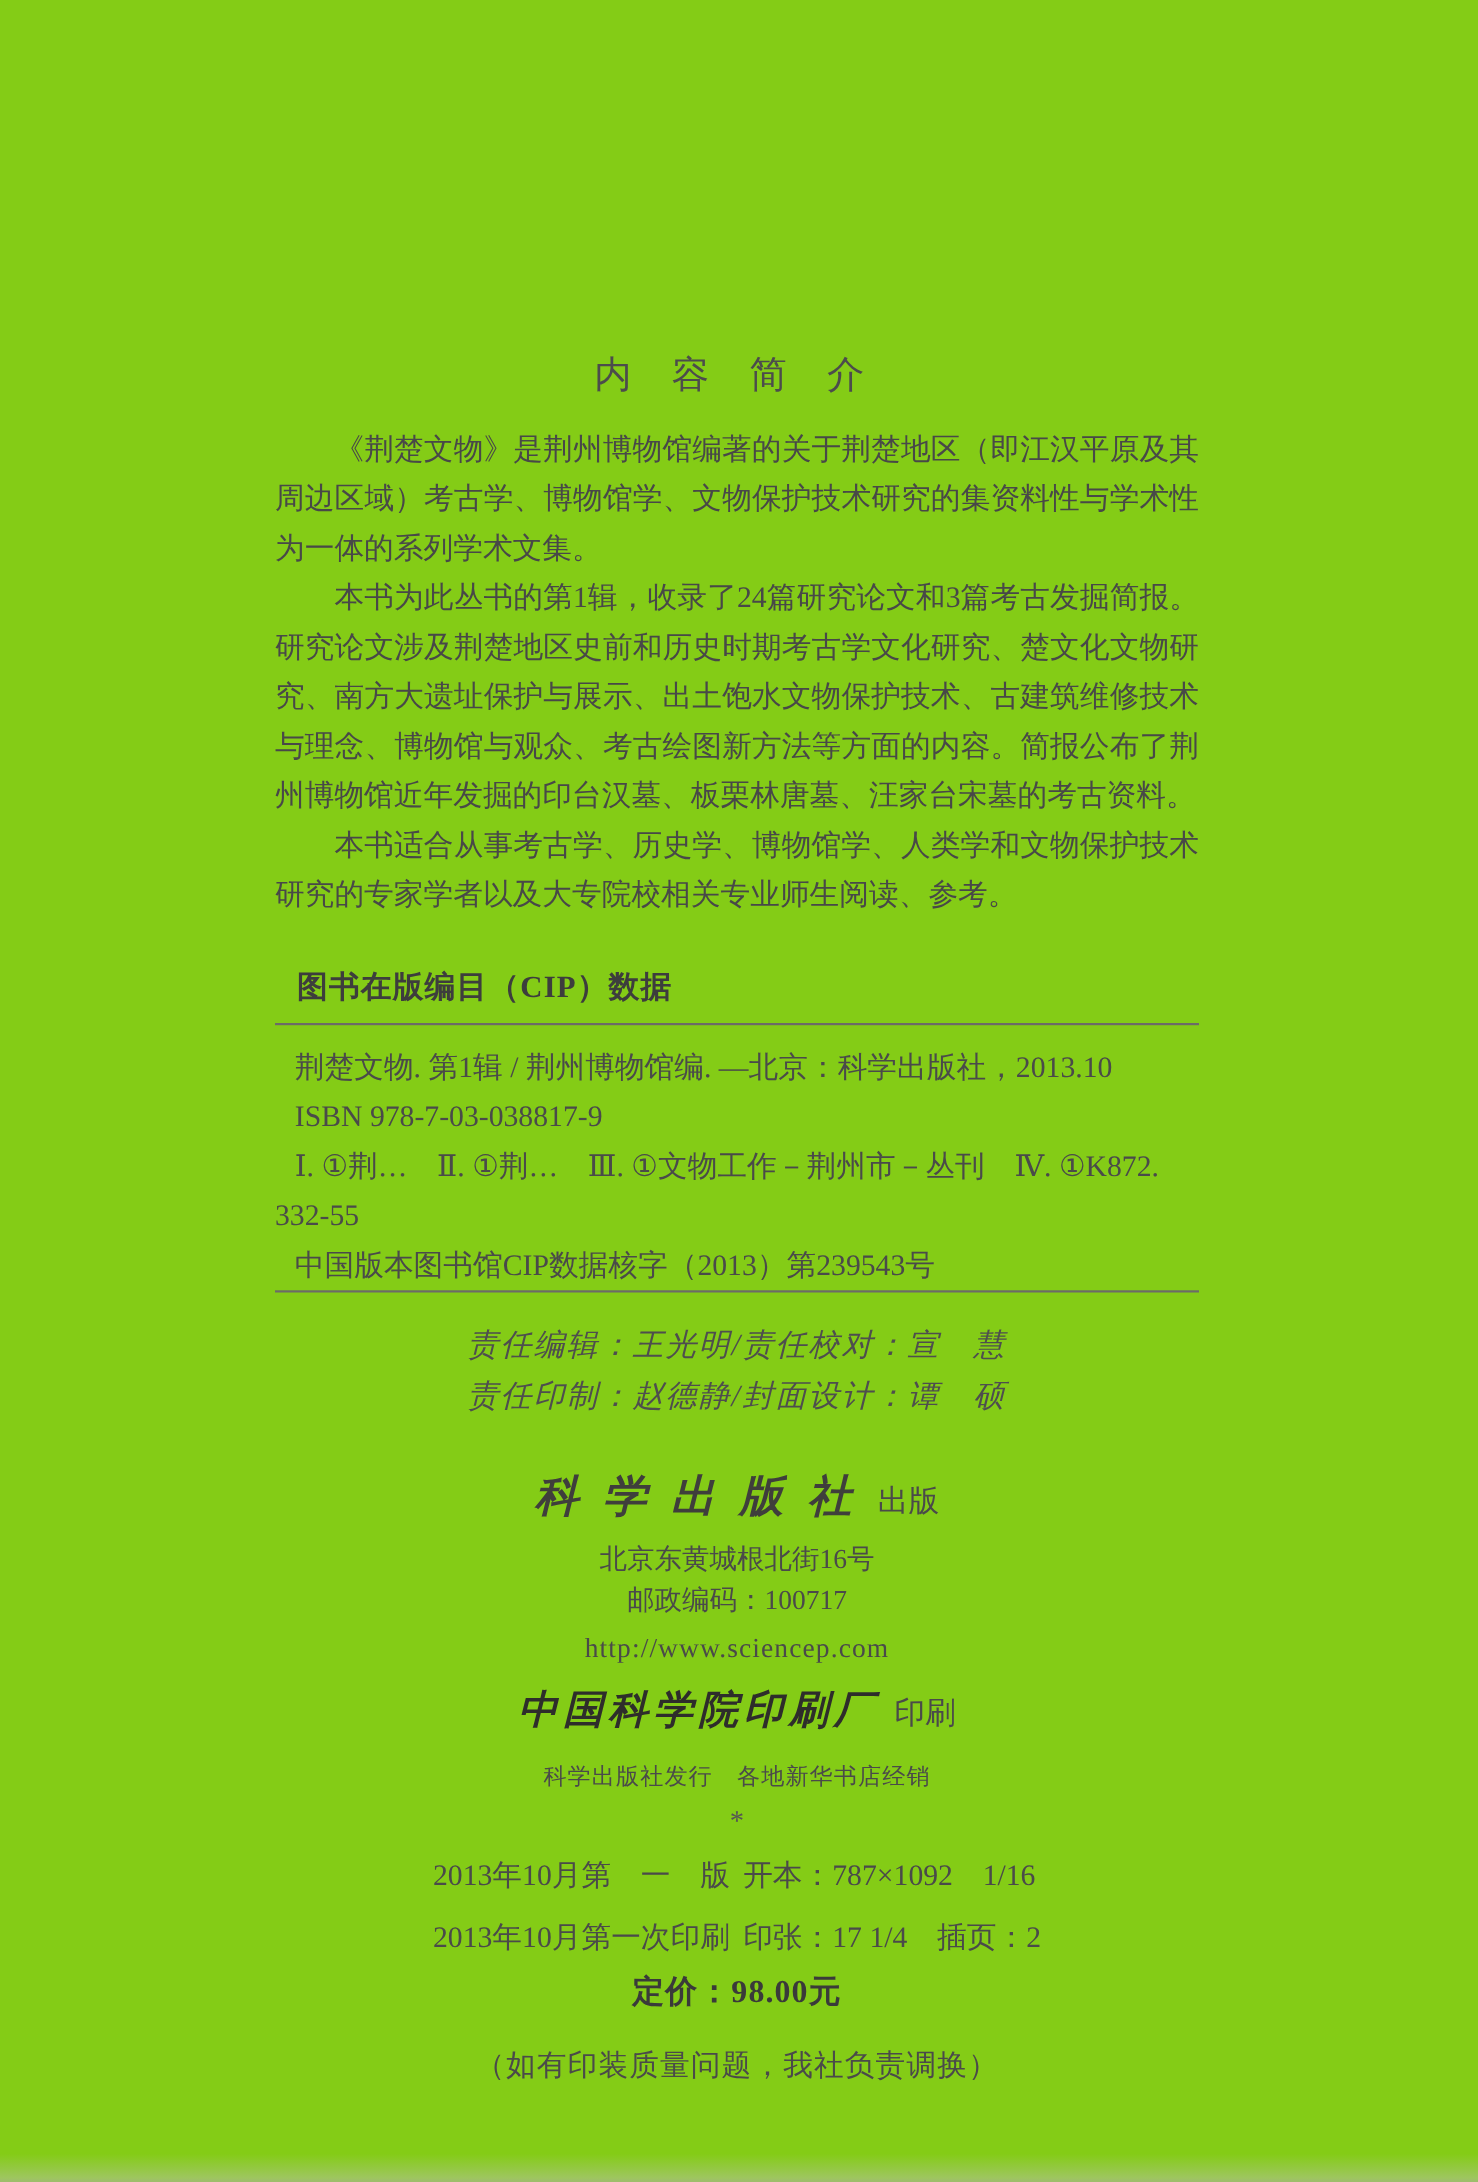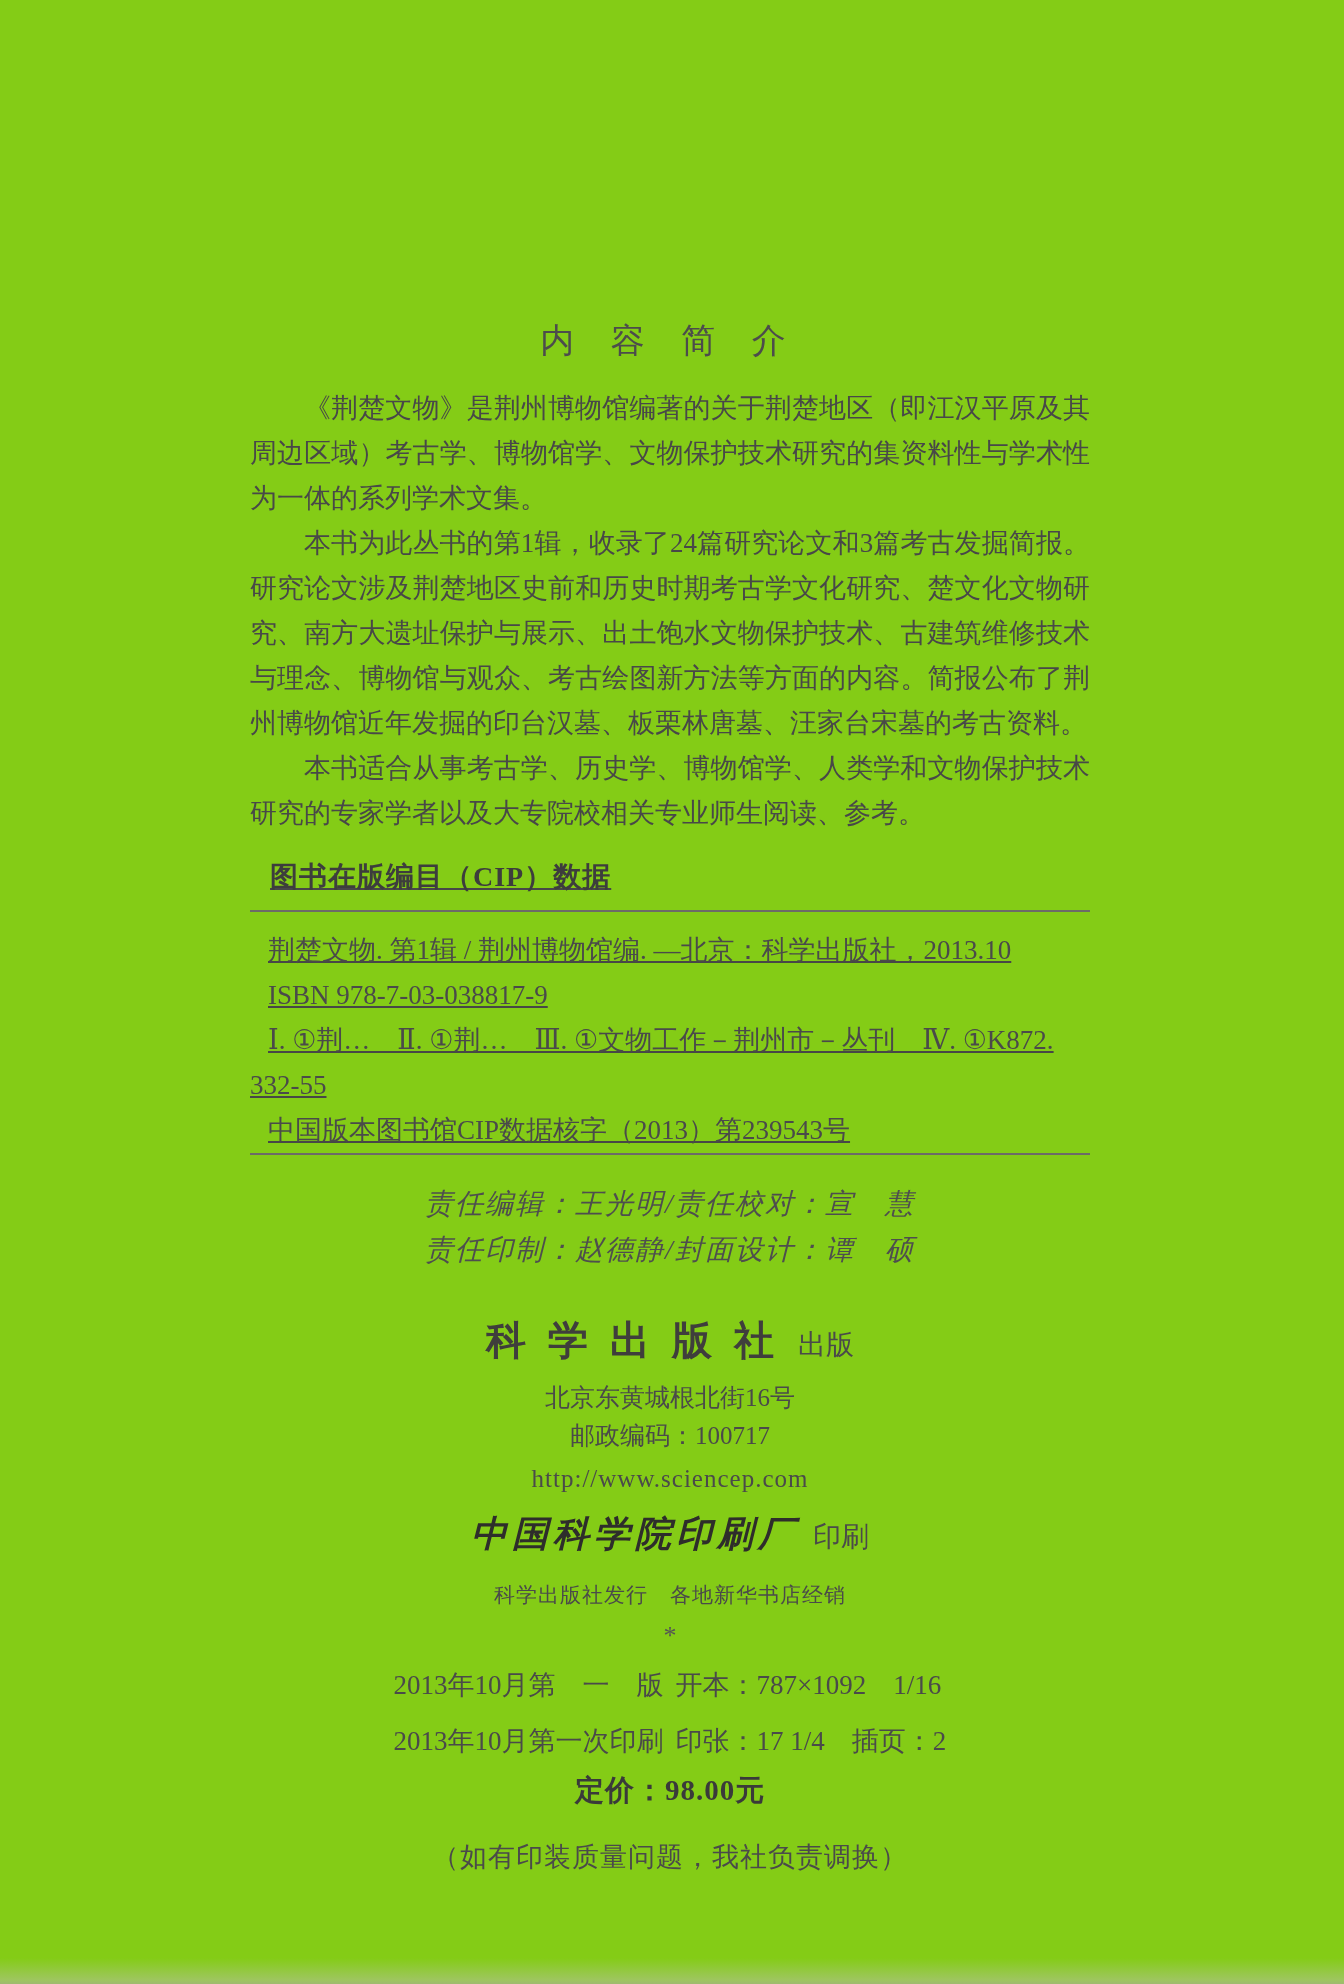--- a/index.html
+++ b/index.html
@@ -28,21 +28,21 @@
     margin-bottom: 22px;
     white-space: nowrap;
   }
   .para {
     font-size: 27px;
     line-height: 45px;
     text-align: justify;
     text-indent: 2em;
     color: #484848;
   }
-  .cip-section { margin-top: 22px; text-decoration: underline; }
+  .cip-section { margin-top: 42px; }
   .cip-header {
     font-size: 28px;
     font-weight: bold;
     color: #3d3d3d;
     padding-left: 20px;
     margin-bottom: 14px;
     letter-spacing: 1px;
   }
   .rule {
     border: none;
@@ -69,20 +69,21 @@
   }
   .colophon {
     margin-top: 40px;
     text-align: center;
     color: #4a4a4a;
   }
   .pub-line { margin-bottom: 12px; white-space: nowrap; }
   .pub-logo {
     font-size: 40px;
     font-weight: bold;
+    font-style: italic;
     letter-spacing: 22px;
     color: #3f3e3c;
   }
   .pub-label { font-size: 28px; margin-left: 2px; }
   .col-line { font-size: 25px; line-height: 35px; margin-top: 3px; }
   .url-line { font-size: 25px; line-height: 35px; margin-top: 8px; letter-spacing: 1px; }
   .print-line { margin-top: 14px; white-space: nowrap; }
   .printer-logo {
     font-size: 36px;
     font-weight: 900;

